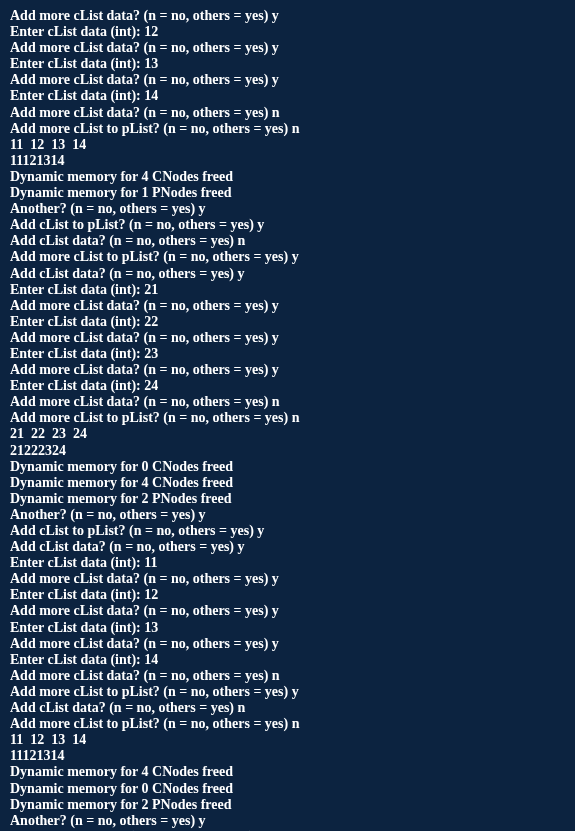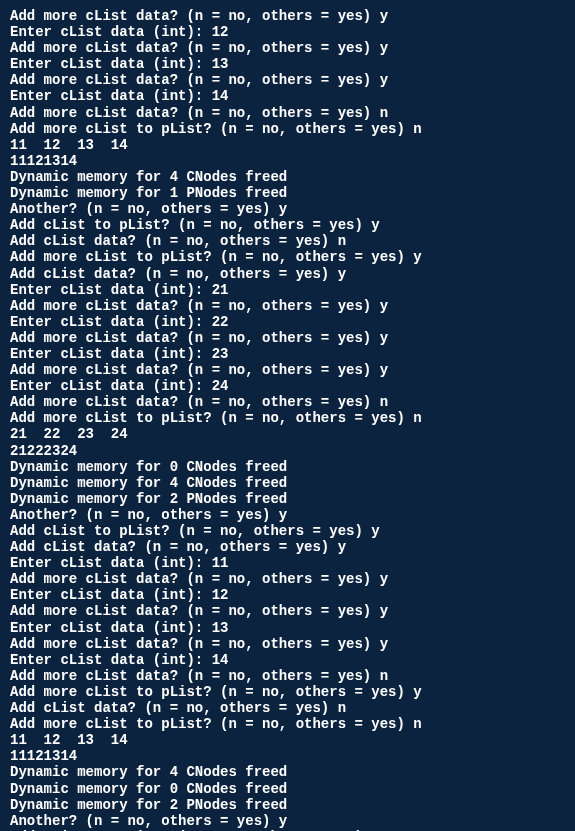--- a/index.html
+++ b/index.html
@@ -17,18 +17,19 @@
       height: 831px;
       overflow: hidden;
       padding: 8px 10px;
       font-weight: bold;
     }
     .terminal-output {
       white-space: pre;
     }
     .line {
       display: block;
+      font-family: Liberation Serif, serif;
     }
   </style>
 </head>
 <body>
 
 <div class="terminal-output" id="terminal-lines"><span class="line">Add more cList data? (n = no, others = yes) y</span><span class="line">Enter cList data (int): 12</span><span class="line">Add more cList data? (n = no, others = yes) y</span><span class="line">Enter cList data (int): 13</span><span class="line">Add more cList data? (n = no, others = yes) y</span><span class="line">Enter cList data (int): 14</span><span class="line">Add more cList data? (n = no, others = yes) n</span><span class="line">Add more cList to pList? (n = no, others = yes) n</span><span class="line">11  12  13  14</span><span class="line">11121314</span><span class="line">Dynamic memory for 4 CNodes freed</span><span class="line">Dynamic memory for 1 PNodes freed</span><span class="line">Another? (n = no, others = yes) y</span><span class="line">Add cList to pList? (n = no, others = yes) y</span><span class="line">Add cList data? (n = no, others = yes) n</span><span class="line">Add more cList to pList? (n = no, others = yes) y</span><span class="line">Add cList data? (n = no, others = yes) y</span><span class="line">Enter cList data (int): 21</span><span class="line">Add more cList data? (n = no, others = yes) y</span><span class="line">Enter cList data (int): 22</span><span class="line">Add more cList data? (n = no, others = yes) y</span><span class="line">Enter cList data (int): 23</span><span class="line">Add more cList data? (n = no, others = yes) y</span><span class="line">Enter cList data (int): 24</span><span class="line">Add more cList data? (n = no, others = yes) n</span><span class="line">Add more cList to pList? (n = no, others = yes) n</span><span class="line">21  22  23  24</span><span class="line">21222324</span><span class="line">Dynamic memory for 0 CNodes freed</span><span class="line">Dynamic memory for 4 CNodes freed</span><span class="line">Dynamic memory for 2 PNodes freed</span><span class="line">Another? (n = no, others = yes) y</span><span class="line">Add cList to pList? (n = no, others = yes) y</span><span class="line">Add cList data? (n = no, others = yes) y</span><span class="line">Enter cList data (int): 11</span><span class="line">Add more cList data? (n = no, others = yes) y</span><span class="line">Enter cList data (int): 12</span><span class="line">Add more cList data? (n = no, others = yes) y</span><span class="line">Enter cList data (int): 13</span><span class="line">Add more cList data? (n = no, others = yes) y</span><span class="line">Enter cList data (int): 14</span><span class="line">Add more cList data? (n = no, others = yes) n</span><span class="line">Add more cList to pList? (n = no, others = yes) y</span><span class="line">Add cList data? (n = no, others = yes) n</span><span class="line">Add more cList to pList? (n = no, others = yes) n</span><span class="line">11  12  13  14</span><span class="line">11121314</span><span class="line">Dynamic memory for 4 CNodes freed</span><span class="line">Dynamic memory for 0 CNodes freed</span><span class="line">Dynamic memory for 2 PNodes freed</span><span class="line">Another? (n = no, others = yes) y</span><span class="line">Add cList to pList? (n = no, others = yes) y</span></div>
 
 </body></html>

